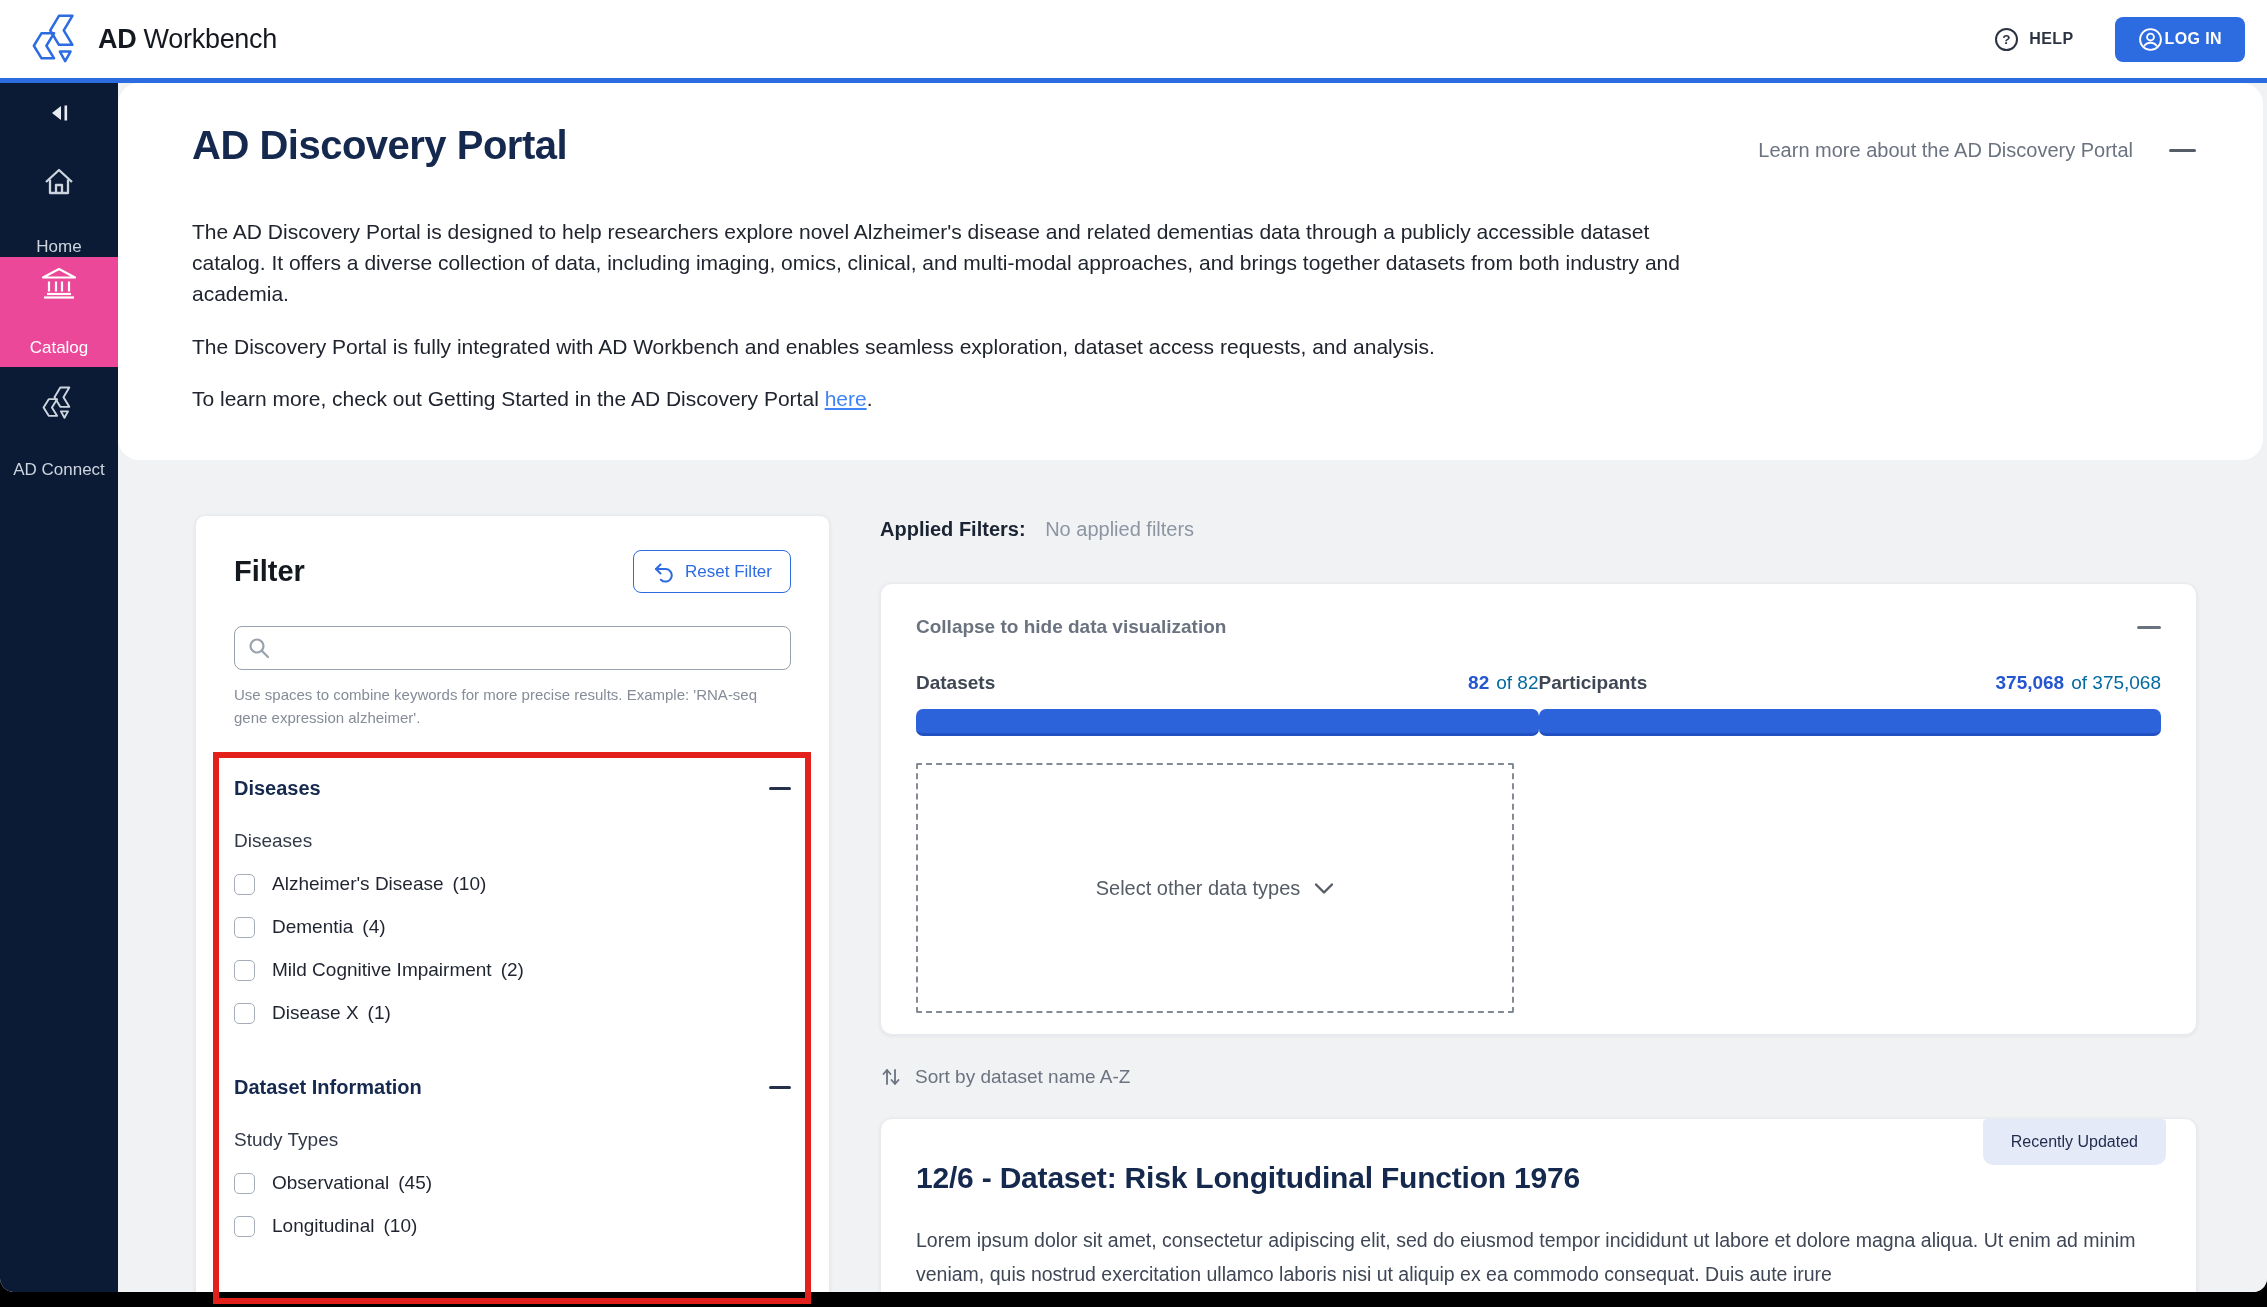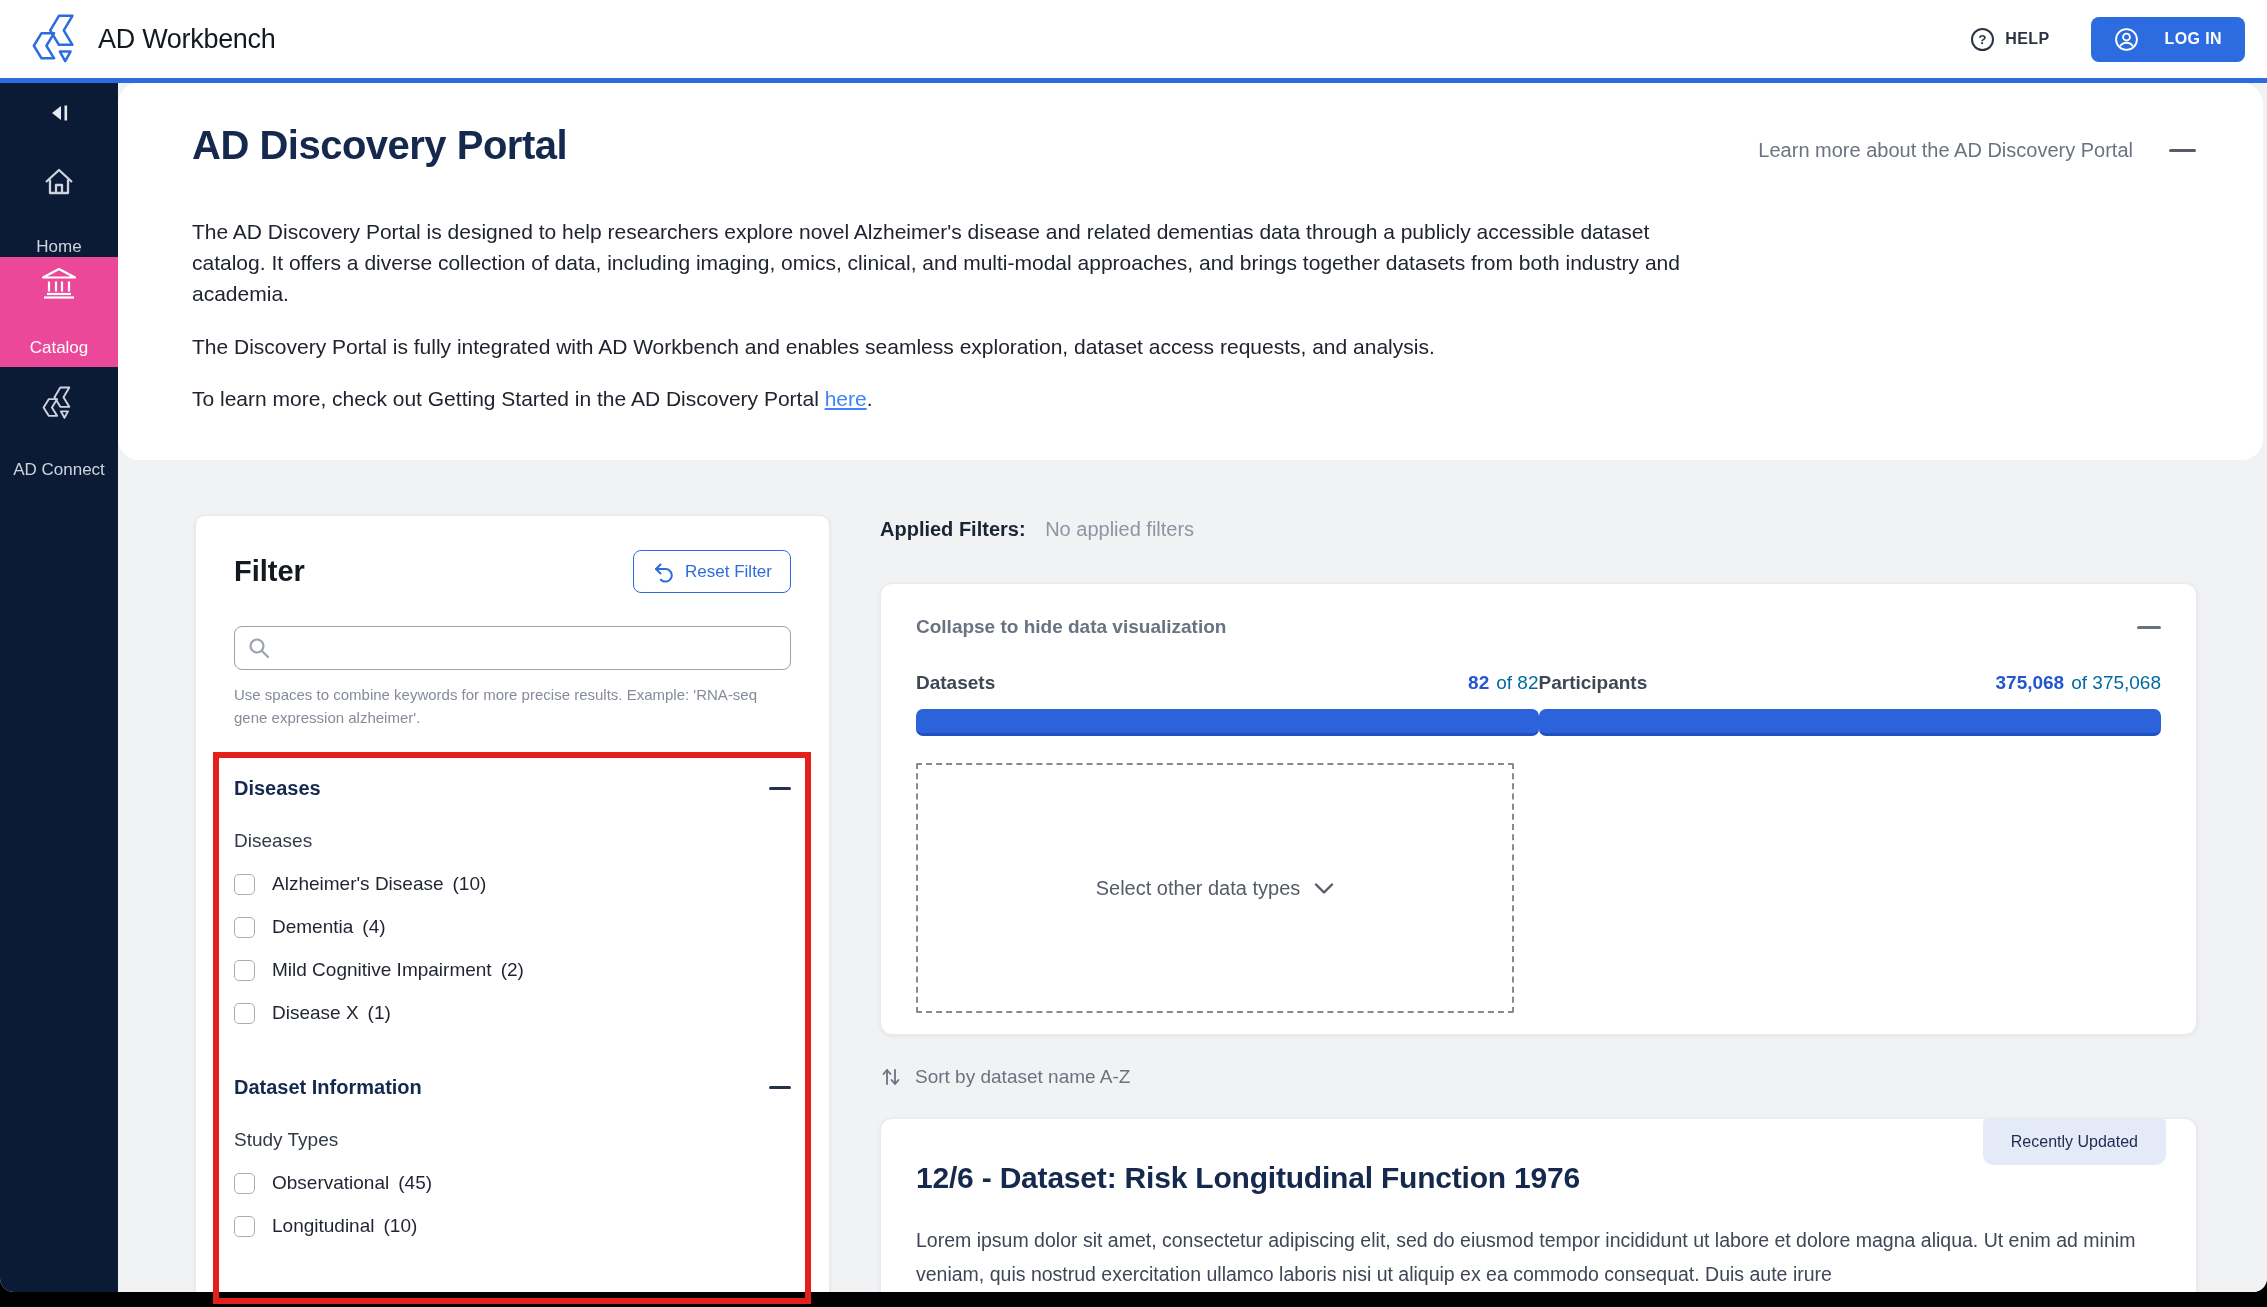--- a/index.html
+++ b/index.html
@@ -7,25 +7,25 @@
   body { background:#000; font-family:"Liberation Sans", sans-serif; position:relative; overflow:hidden; }
 
   .app { position:absolute; top:0; left:0; width:2267px; height:1292px; background:#fff;
          border-radius:0 0 14px 14px; overflow:hidden; }
 
   
   .header { position:absolute; top:0; left:0; right:0; height:78px; background:#fff;
             display:flex; align-items:center; padding:0 22px 0 30px; z-index:5; }
   .brand { display:flex; align-items:center; gap:14px; }
   .brand-text { font-size:27px; color:#14181f; letter-spacing:-0.3px; }
-  .brand-text b { font-weight:400; }
+  .brand-text b { font-weight:700; }
   .header-right { margin-left:auto; display:flex; align-items:center; gap:42px; }
   .help { display:flex; align-items:center; gap:10px; font-size:16px; font-weight:600;
           color:#2b3343; letter-spacing:0.4px; cursor:pointer; }
-  .login-btn { display:flex; align-items:center; gap:25px; background:#2d6ce0; color:#fff;
+  .login-btn { display:flex; align-items:center; gap:1px; background:#2d6ce0; color:#fff;
                border:none; border-radius:8px; height:45px; padding:0 23px; font-size:16px;
                font-weight:600; letter-spacing:0.4px; font-family:inherit; cursor:pointer; }
   .accent-line { position:absolute; top:78px; left:0; right:0; height:5px; background:#2b6ce0; z-index:4; }
 
   
   .sidebar { position:absolute; top:83px; left:0; width:118px; bottom:0; background:#0b1b36; z-index:3; }
   .collapse-btn { position:absolute; top:18px; left:0; width:100%; text-align:center; cursor:pointer; }
   .nav-item { position:absolute; left:0; width:100%; display:flex; flex-direction:column;
               align-items:center; gap:9px; color:#cdd4de; font-size:17px; cursor:pointer; text-align:center; }
   .nav-home { top:80px; }

